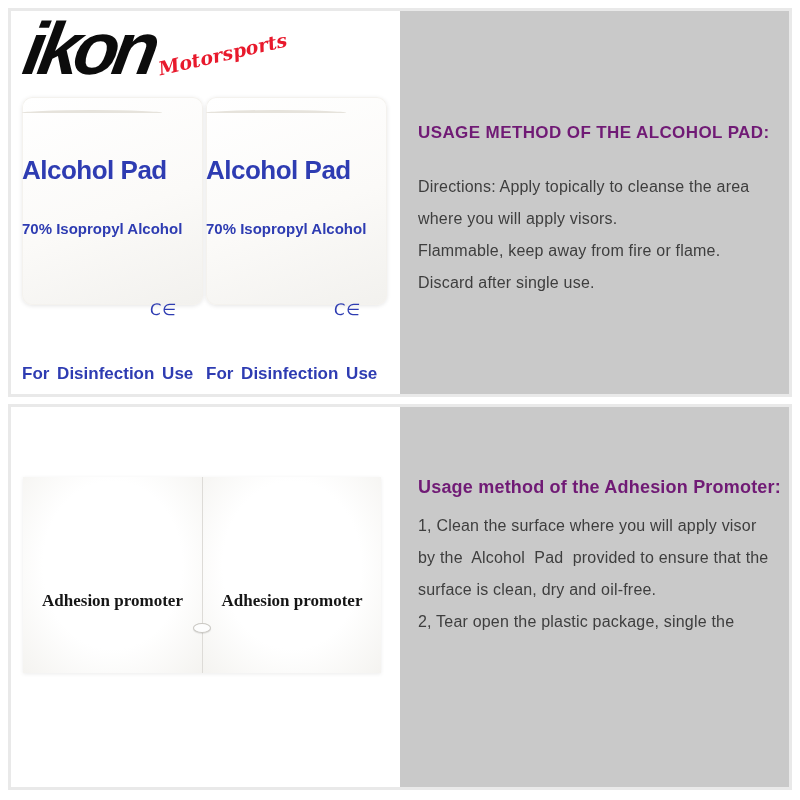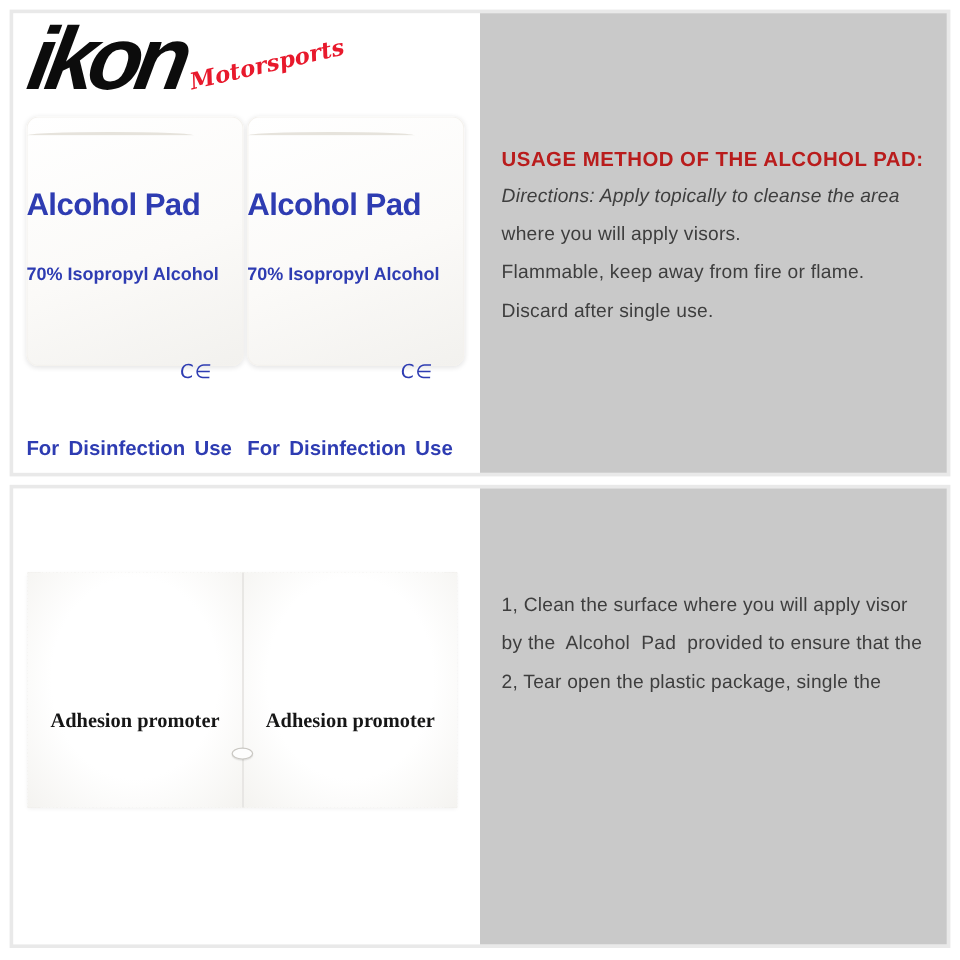--- a/index.html
+++ b/index.html
@@ -29,29 +29,29 @@
   }
 
   
   .gray-panel {
     position:absolute; top:0; bottom:0; left:389px; right:0;
     background:#c9c9c9; box-sizing:border-box;
   }
   .panel-alcohol  { padding:112px 4px 0 18px; }
   .panel-adhesion { padding:70px 4px 0 18px; }
   .panel-heading {
-    margin:0; color:#b91c1c; font-weight:bold; white-space:pre;
+    margin:0; color:#701a75; font-weight:bold; white-space:pre;
   }
   .panel-alcohol .panel-heading  { font-size:17px; letter-spacing:0.4px; }
   .panel-adhesion .panel-heading { font-size:18px; letter-spacing:0.2px; }
   .panel-line {
     margin:0; color:#3e3e3e; font-size:16px; line-height:32px;
     white-space:pre; letter-spacing:0.2px;
   }
-  .panel-alcohol .panel-line:first-of-type  { margin-top:5px;font-style:italic; }
+  .panel-alcohol .panel-line:first-of-type  { margin-top:28px; }
   .panel-adhesion .panel-line:first-of-type { margin-top:12px; }
 
   
   .alc-packets {
     position:absolute; left:11px; top:86px; width:366px; height:208px;
     display:flex; gap:3px;
   }
   .alc-packet {
     position:relative; width:181px; height:208px; border-radius:10px;
     background:linear-gradient(160deg,#ffffff 0%,#fbfaf8 55%,#f2f1ee 100%);
@@ -158,19 +158,21 @@
       <div class="adh-packet">
         <div class="adh-label">Adhesion promoter</div>
       </div>
       <div class="adh-packet">
         <div class="adh-label">Adhesion promoter</div>
       </div>
       <div class="tear-notch"></div>
     </div>
 
     <aside class="gray-panel panel-adhesion">
+      <h2 class="panel-heading">Usage method of the Adhesion Promoter:</h2>
       <p class="panel-line">1, Clean the surface where you will apply visor</p>
       <p class="panel-line">by the  Alcohol  Pad  provided to ensure that the</p>
+      <p class="panel-line">surface is clean, dry and oil-free.</p>
       <p class="panel-line">2, Tear open the plastic package, single the</p>
     </aside>
   </section>
 
 </div>
 
 </body></html>

